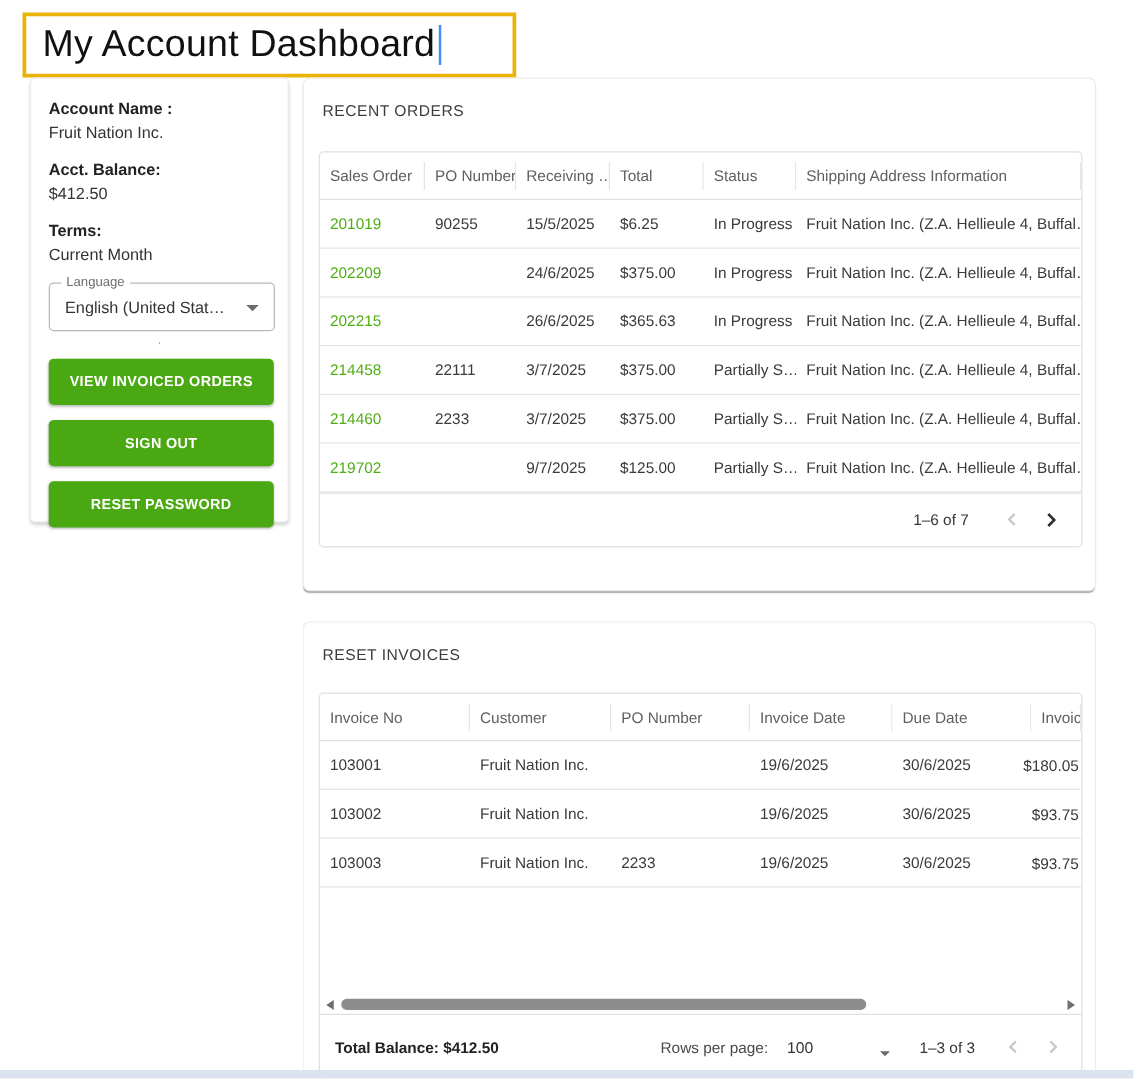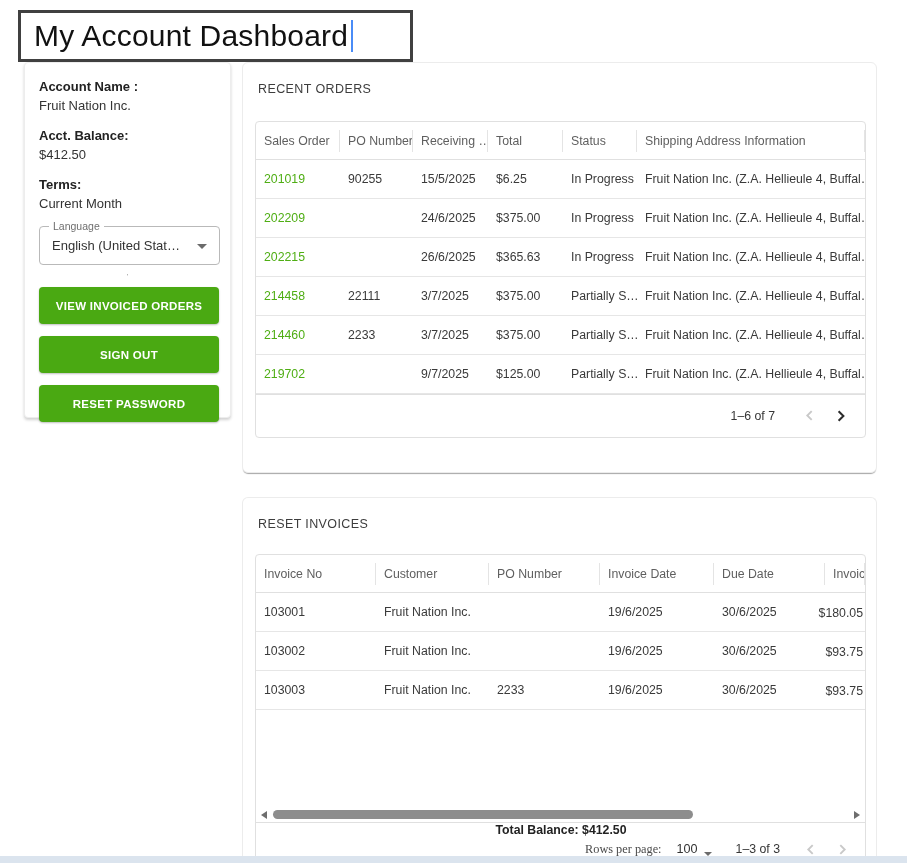--- a/index.html
+++ b/index.html
@@ -2,21 +2,21 @@
 <html><head>
 <meta charset="utf-8">
 <style>
   * { margin:0; padding:0; box-sizing:border-box; }
   html,body { background:#fff; }
   body { font-family:"Liberation Sans","DejaVu Sans",sans-serif; color:#333; }
   .page { position:relative; width:907px; height:863px; background:#fff; overflow:hidden; }
 
   
   .title-box { position:absolute; left:18px; top:10px; width:395px; height:52px;
-    border:3px solid #404040; display:flex; align-items:center; padding-left:13px; background:#fff; }
+    border:3px solid #eab308; display:flex; align-items:center; padding-left:13px; background:#fff; }
   .title-box .t { font-size:30px; color:#111; letter-spacing:0.2px; white-space:nowrap; }
   .caret { display:inline-block; width:2px; height:32px; background:#4a8cf7; margin-left:3px; }
 
   
   .sidebar-card { position:absolute; left:24px; top:62px; width:207px; height:356px;
     background:#fff; border:1px solid #ededed; border-radius:4px;
     box-shadow:0 2px 3px rgba(0,0,0,0.18); padding:16px 14px 0 14px; }
   .field { margin-bottom:15px; }
   .flabel { font-size:13px; font-weight:bold; color:#222; margin-bottom:4px; }
   .fvalue { font-size:13px; color:#333; }
@@ -75,25 +75,25 @@
   .spacer { flex:1; }
 
   
   .hscroll { flex:none; height:15px; display:flex; align-items:center; padding:0 5px; }
   .sb-arrow { width:0; height:0; cursor:pointer; }
   .sb-left { border-top:4.5px solid transparent; border-bottom:4.5px solid transparent; border-right:6px solid #6e6e6e; }
   .sb-right { border-top:4.5px solid transparent; border-bottom:4.5px solid transparent; border-left:6px solid #6e6e6e; }
   .sb-track { flex:1; position:relative; height:9px; margin:0 6px; }
   .sb-thumb { position:absolute; left:0; top:0; height:9px; width:73%; border-radius:5px; background:#8d8d8d; cursor:grab; }
 
-  .invoices .tfoot { height:41px; padding:0 11px 0 12px;flex-direction:column; }
+  .invoices .tfoot { height:52px; padding:0 11px 0 12px; }
   .total-balance { font-size:12.3px; font-weight:bold; color:#222; }
   .foot-right { margin-left:auto; display:flex; align-items:center; }
-  .rpp-label { font-size:12.3px; color:#4a4a4a; margin-right:15px;font-family:Liberation Serif, serif; }
-  .rpp-select { display:inline-flex; align-items:flex-end; cursor:pointer; margin-right:24px; }
+  .rpp-label { font-size:12.3px; color:#4a4a4a; margin-right:15px; }
+  .rpp-select { display:inline-flex; align-items:flex-end; cursor:pointer; margin-right:24px;gap:47px; }
   .rpp-value { font-size:12.6px; color:#333; margin-right:6px; }
   .rpp-arrow { width:0; height:0; border-left:4px solid transparent; border-right:4px solid transparent; border-top:4px solid #6b6b6b; }
   .invoices .range { margin-right:18px; }
 
   .bottom-strip { position:absolute; left:0; top:856px; width:907px; height:7px; background:#dbe4ee; z-index:5; }
 </style>
 </head>
 <body>
 
 <div class="page" style="--green:#4aa912; --linkgreen:#4fae14;">

